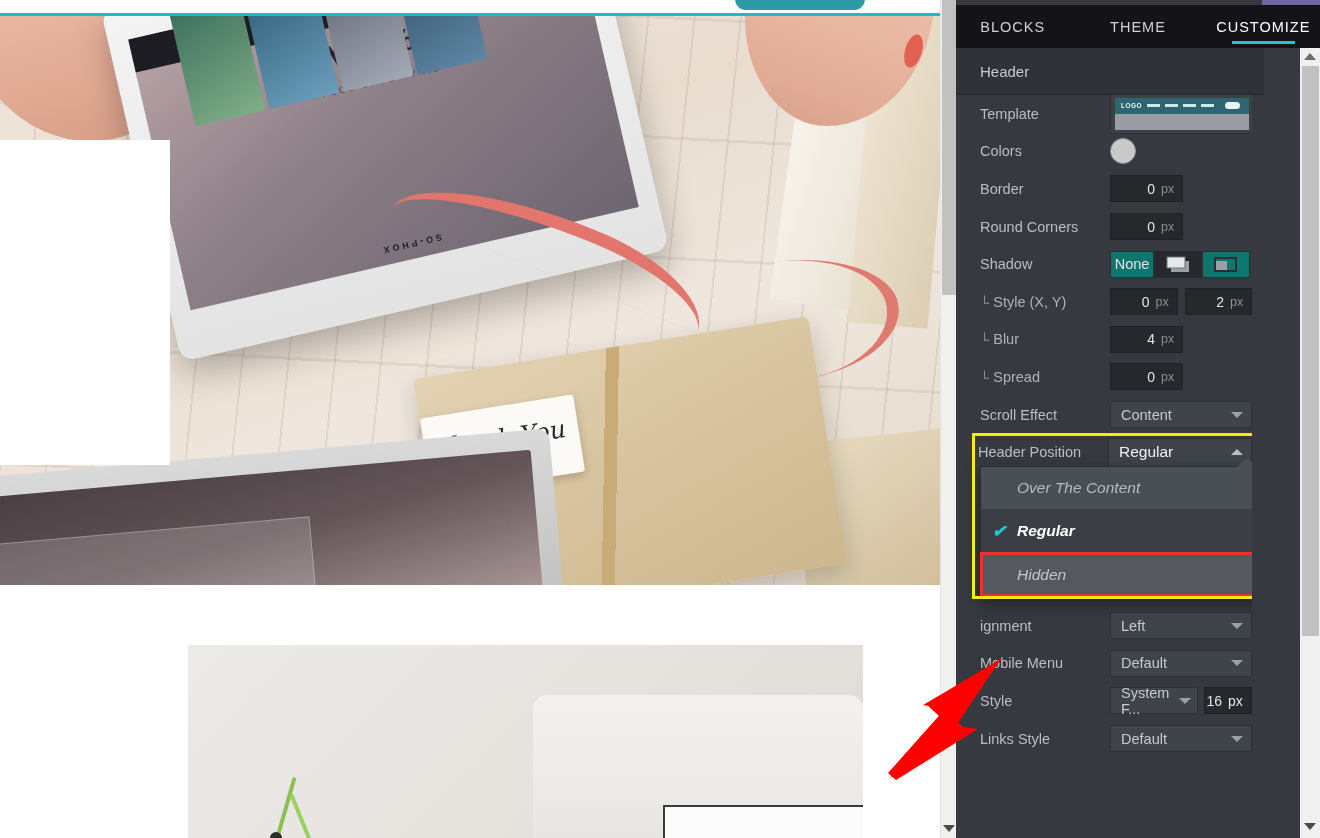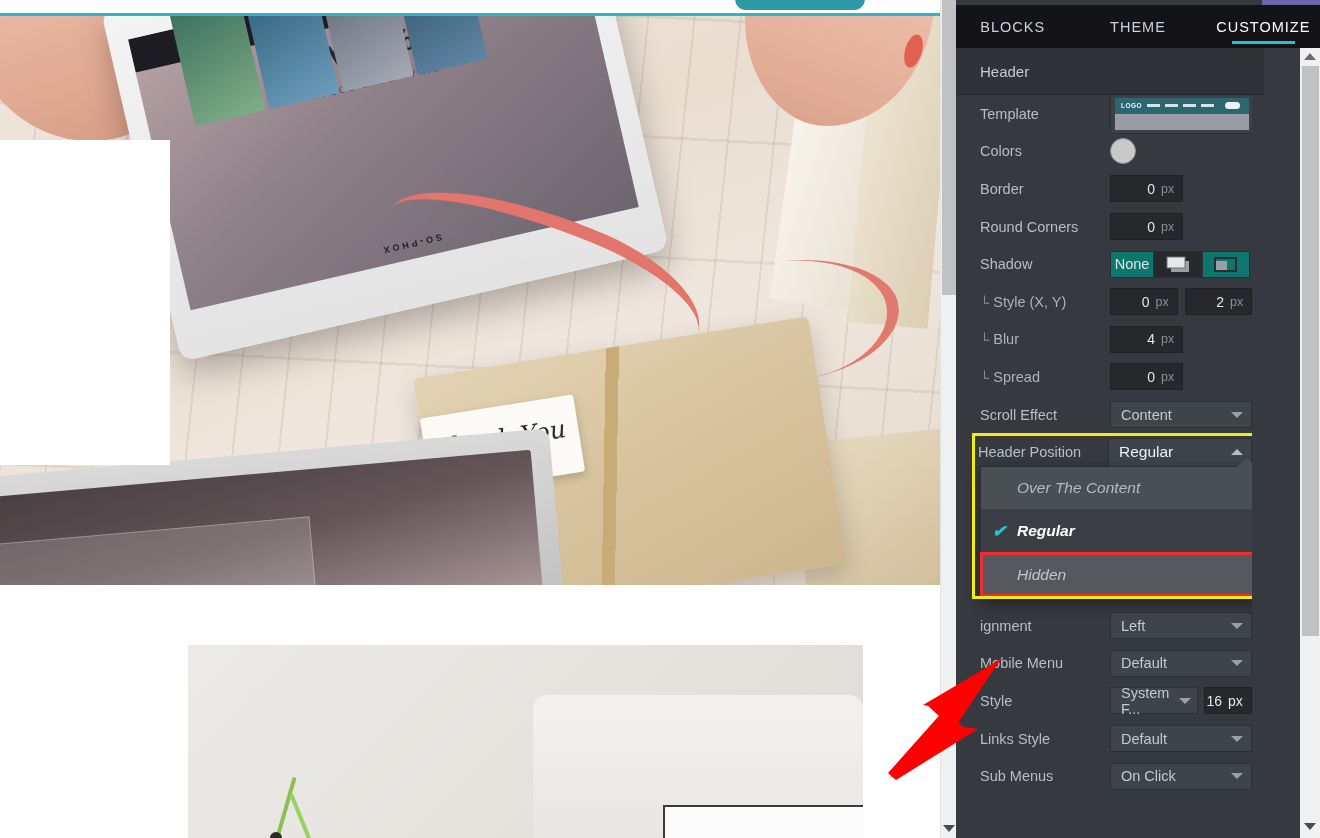--- a/index.html
+++ b/index.html
@@ -627,27 +627,20 @@
       </div>
 
       <div class="row">
         <div class="row-label">Links Style</div>
         <div class="ctl-select">
           <span>Default</span>
           <span class="caret-d"></span>
         </div>
       </div>
 
-      <div class="row">
-        <div class="row-label">Sub Menus</div>
-        <div class="ctl-select">
-          <span>On Click</span>
-          <span class="caret-d"></span>
-        </div>
-      </div>
 
     </div>
   </div>
 
   <div class="panel-scroll">
     <div class="ps-up">
         <div class="tri-up"></div>
       </div>
     <div class="ps-thumb"></div>
     <div class="ps-down">

